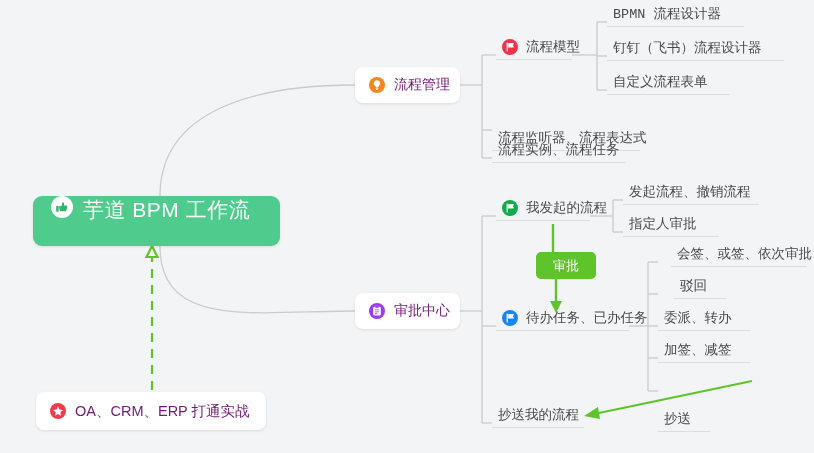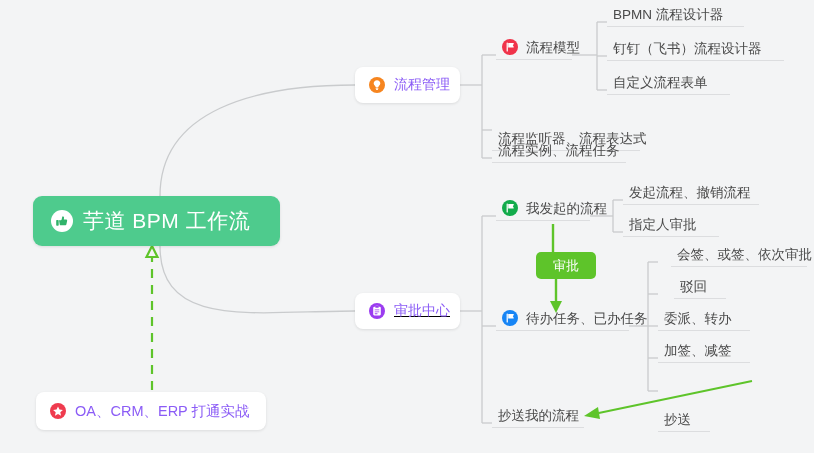--- a/index.html
+++ b/index.html
@@ -27,21 +27,21 @@
   .root-node {
     position: absolute;
     left: 33px;
     top: 196px;
     width: 247px;
     height: 50px;
     background: #4ecb8d;
     border-radius: 9px;
     box-shadow: 0 1px 3px rgba(0,0,0,0.10);
     display: flex;
-    align-items: center;
+    align-items: flex-start;
     padding-left: 18px;
     box-sizing: border-box;
   }
   .root-label {
     color: #ffffff;
     font-size: 21px;
     letter-spacing: 0.5px;
     margin-left: 10px;
     white-space: nowrap;
   }
@@ -51,40 +51,41 @@
     background: #ffffff;
     border-radius: 8px;
     box-shadow: 0 1px 3px rgba(0,0,0,0.10);
     display: flex;
     align-items: center;
     box-sizing: border-box;
     padding: 0 14px;
     height: 36px;
   }
   .card .card-label {
-    color: #8b5cf6;
+    color: #701a75;
     font-size: 14px;
     margin-left: 9px;
     white-space: nowrap;
   }
   #node-process-mgmt { left: 355px; top: 67px; width: 105px; }
-  #node-approval-center { left: 355px; top: 293px; width: 105px; text-decoration: underline; }
+  #node-approval-center { left: 355px; top: 293px; width: 105px; }
   #node-integration { left: 36px; top: 392px; width: 230px; height: 38px; }
   #node-integration .card-label { font-size: 14.5px; }
 
   
   .leaf {
     position: absolute;
     display: flex;
     align-items: flex-end;
     box-sizing: border-box;
     border-bottom: 1px solid #dcdddf;
     padding: 0 6px 4px 6px;
     height: 26px;
     white-space: nowrap;
+    font-family: Liberation Mono, monospace;
   }
   .leaf .leaf-label {
     color: #4a4a4a;
     font-size: 13.5px;
     line-height: 15px;
   }
   .leaf .leaf-label.with-icon { margin-left: 8px; }
 
   
   .ico {

